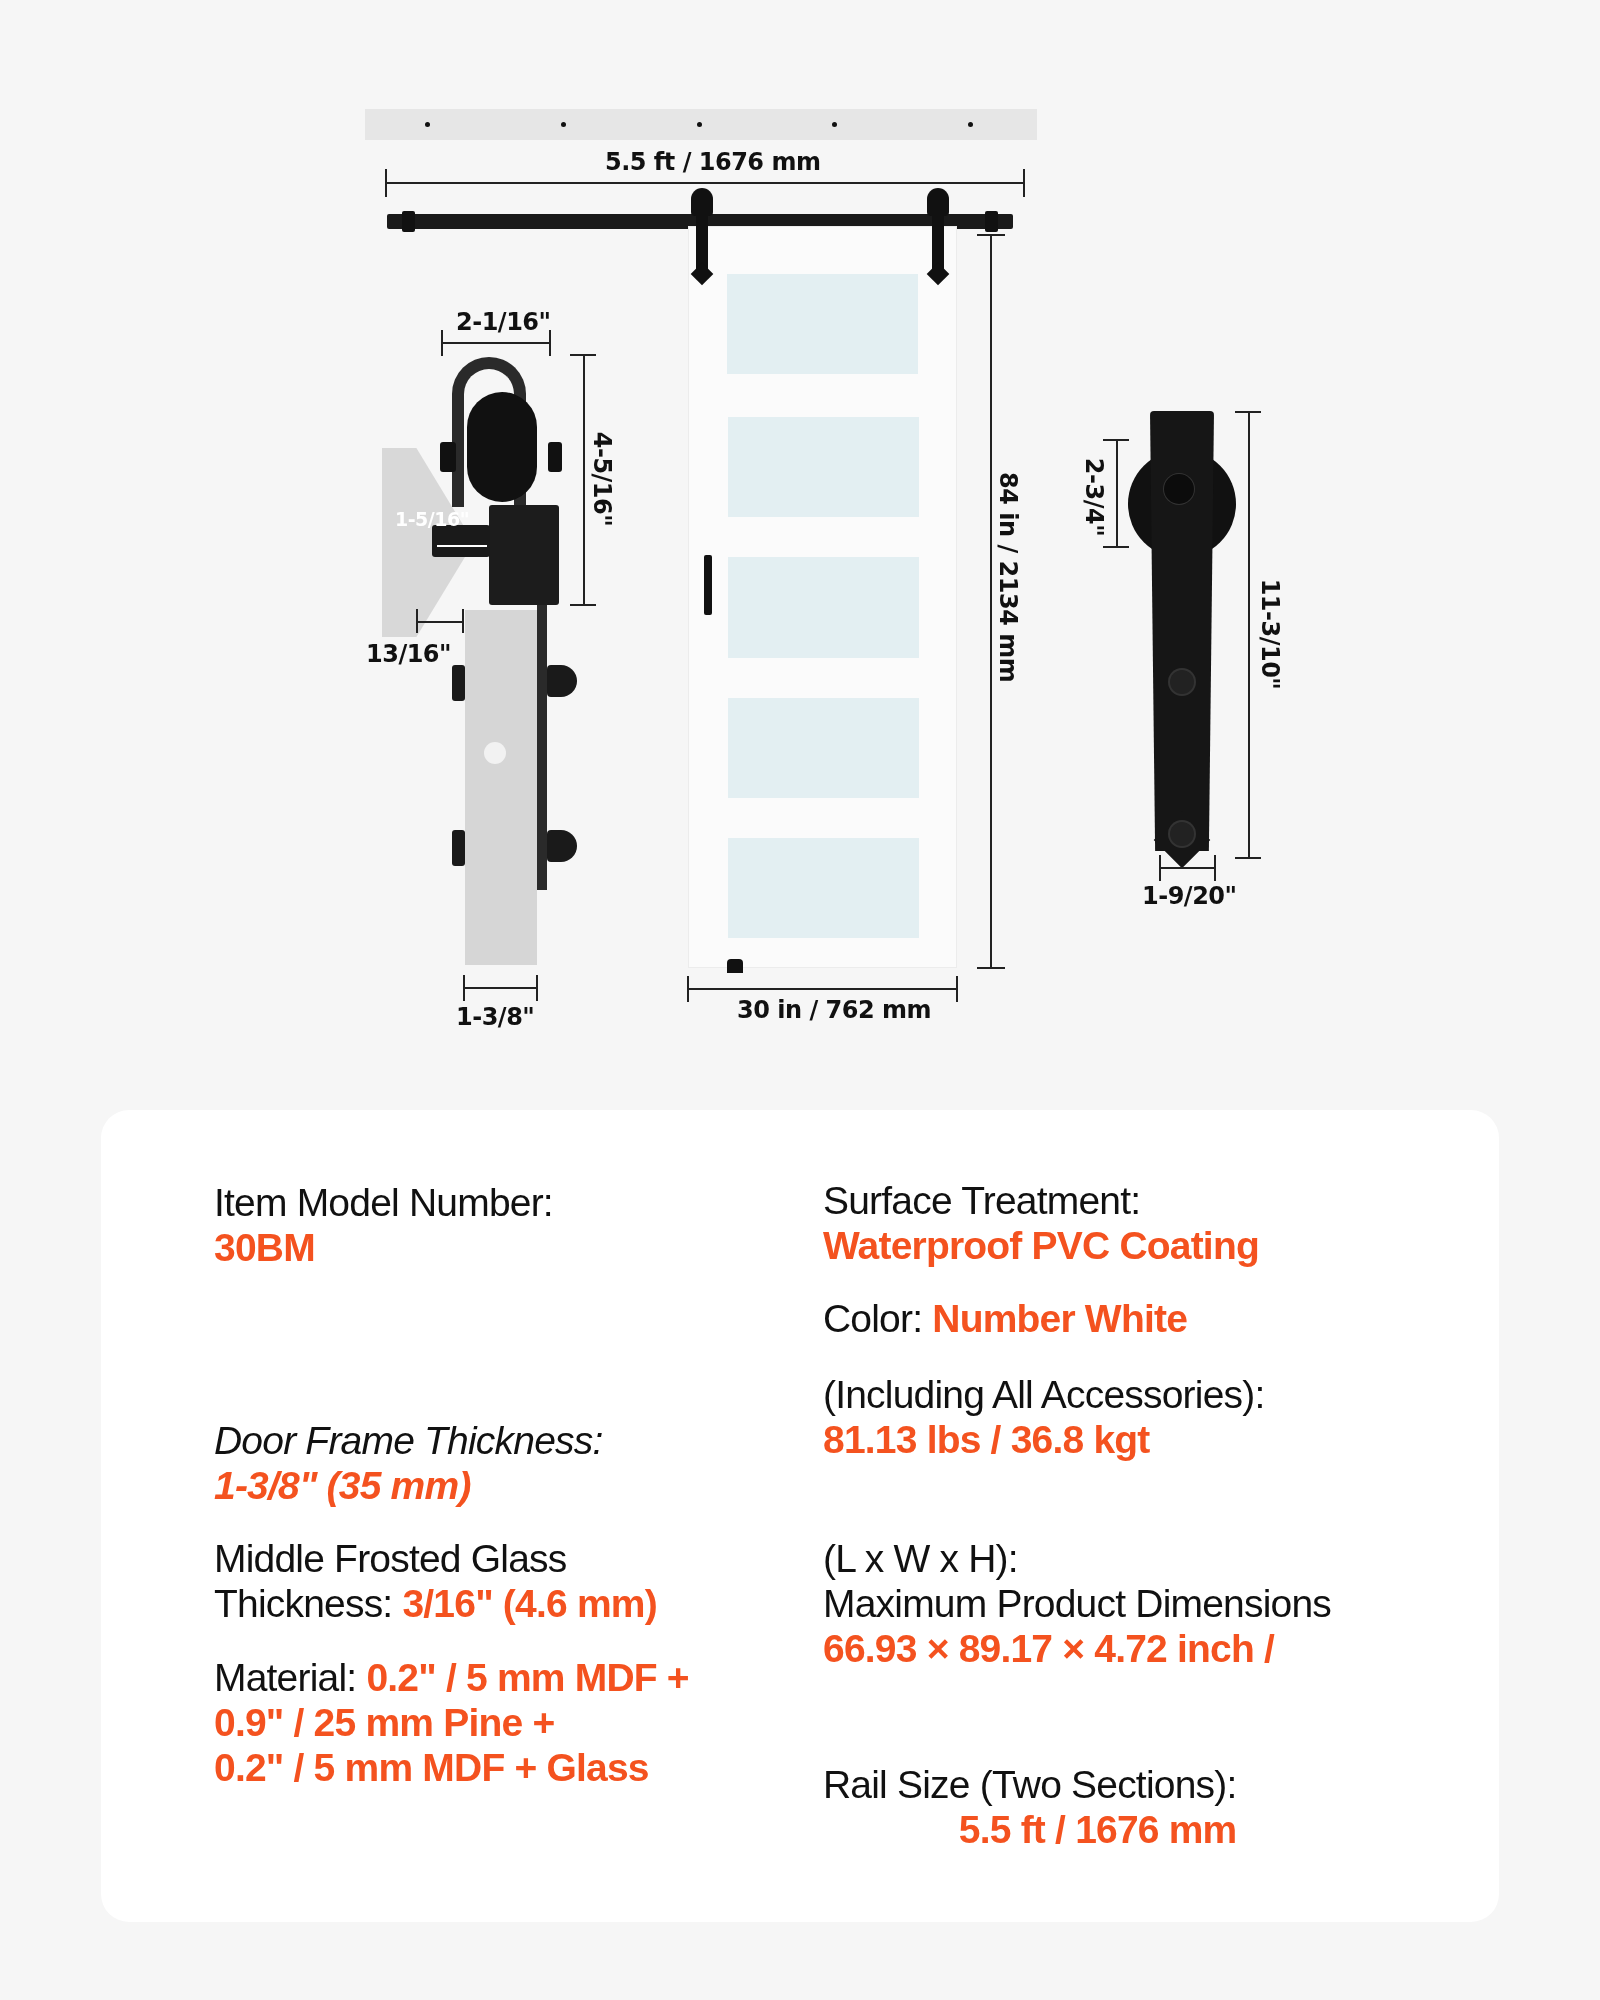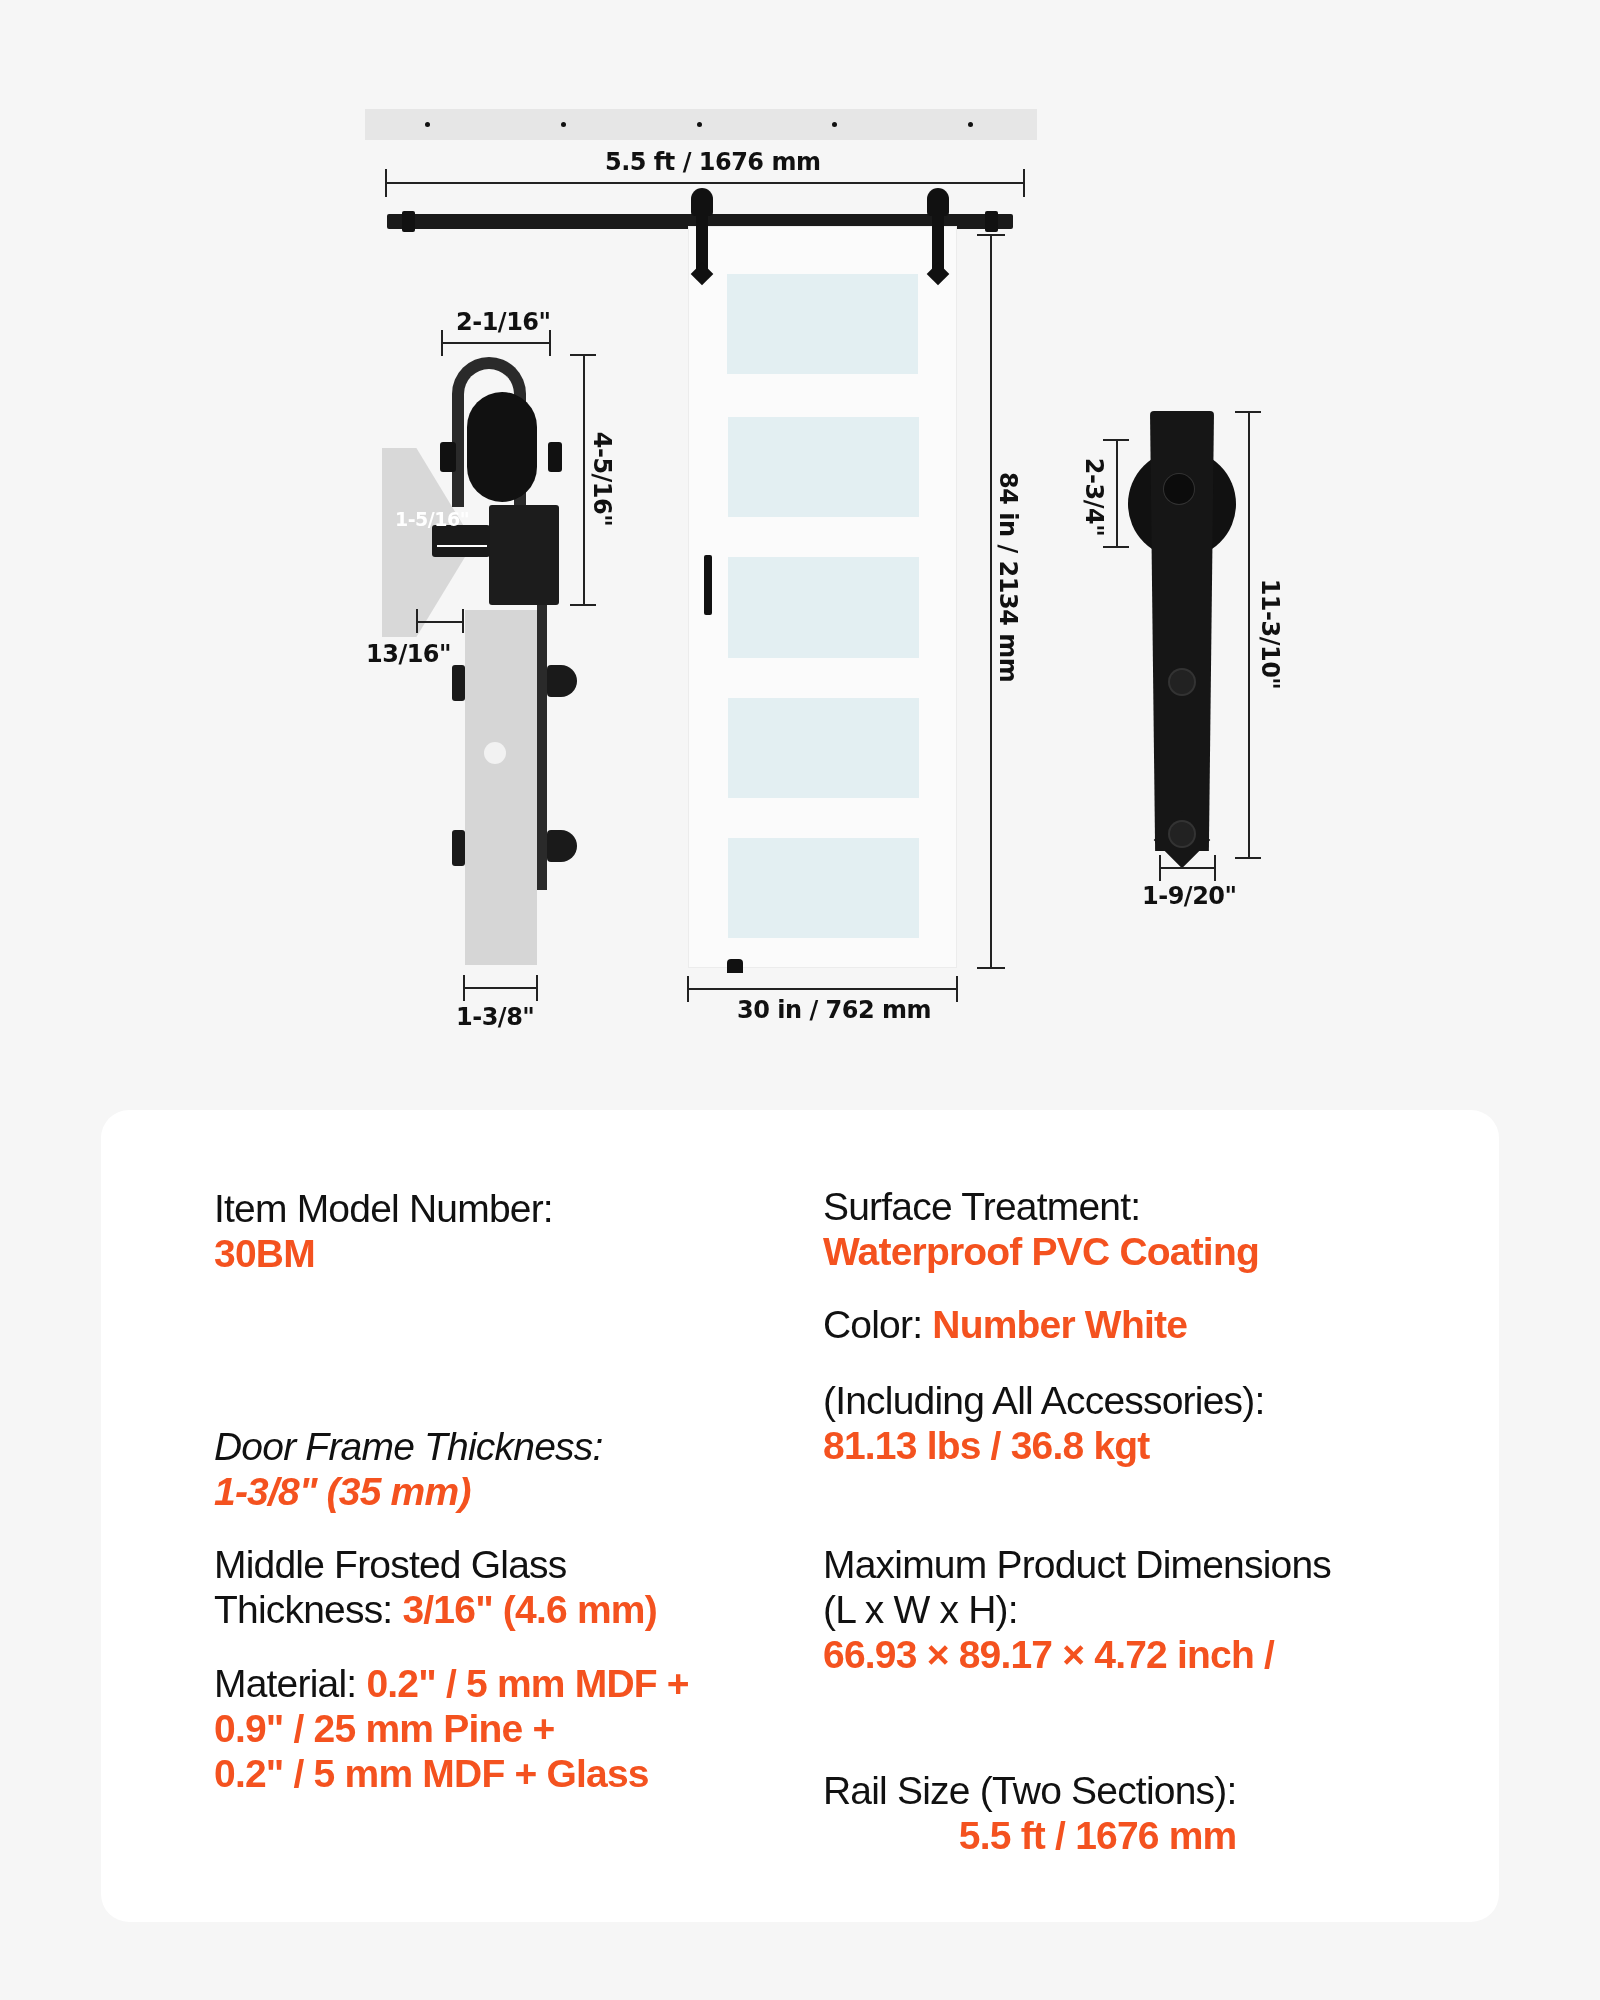--- a/index.html
+++ b/index.html
@@ -2,21 +2,21 @@
 <html><head>
 <meta charset="utf-8">
 <style>
   html,body{margin:0;padding:0;}
   body{width:1600px;height:2000px;background:#f6f6f6;position:relative;overflow:hidden;font-family:"Liberation Sans",sans-serif;color:#111;}
   .abs{position:absolute;}
   .dim-text{position:absolute;font-family:"DejaVu Sans",sans-serif;font-weight:bold;font-size:24px;color:#111;white-space:nowrap;letter-spacing:-0.5px;}
   .hl{position:absolute;background:#222;height:2px;}
   .vl{position:absolute;background:#222;width:2px;}
   .card{position:absolute;left:101px;top:1110px;width:1398px;height:812px;background:#fff;border-radius:28px;}
-  .spec{position:absolute;font-size:39px;line-height:45px;color:#111;letter-spacing:-0.8px;margin-top:6px;}
+  .spec{position:absolute;font-size:39px;line-height:45px;color:#111;letter-spacing:-0.8px;}
   .spec .val{color:#f4521f;font-weight:bold;}
 </style>
 </head>
 <body>
 
 <div>
 
   <div class="abs" style="left:365px;top:109px;width:672px;height:31px;background:#e6e6e6;">
     <div class="abs" style="left:60px;top:13px;width:5px;height:5px;border-radius:50%;background:#111;"></div>
     <div class="abs" style="left:196px;top:13px;width:5px;height:5px;border-radius:50%;background:#111;"></div>
@@ -172,22 +172,22 @@
   <div class="spec" style="left:722px;top:186px;">
     <span>Color: </span><span class="val">Number White</span>
   </div>
 
   <div class="spec" style="left:722px;top:262px;">
     <div>(Including All Accessories):</div>
     <div class="val">81.13 lbs / 36.8 kgt</div>
   </div>
 
   <div class="spec" style="left:722px;top:426px;">
+    <div>(L x W x H):</div>
     <div>Maximum Product Dimensions</div>
-    <div>(L x W x H):</div>
     <div class="val">66.93 × 89.17 × 4.72 inch /</div>
   </div>
 
   <div class="spec" style="left:722px;top:652px;text-align:right;">
     <div>Rail Size (Two Sections):</div>
     <div class="val">5.5 ft / 1676 mm</div>
   </div>
 </div>
 
 </body></html>

